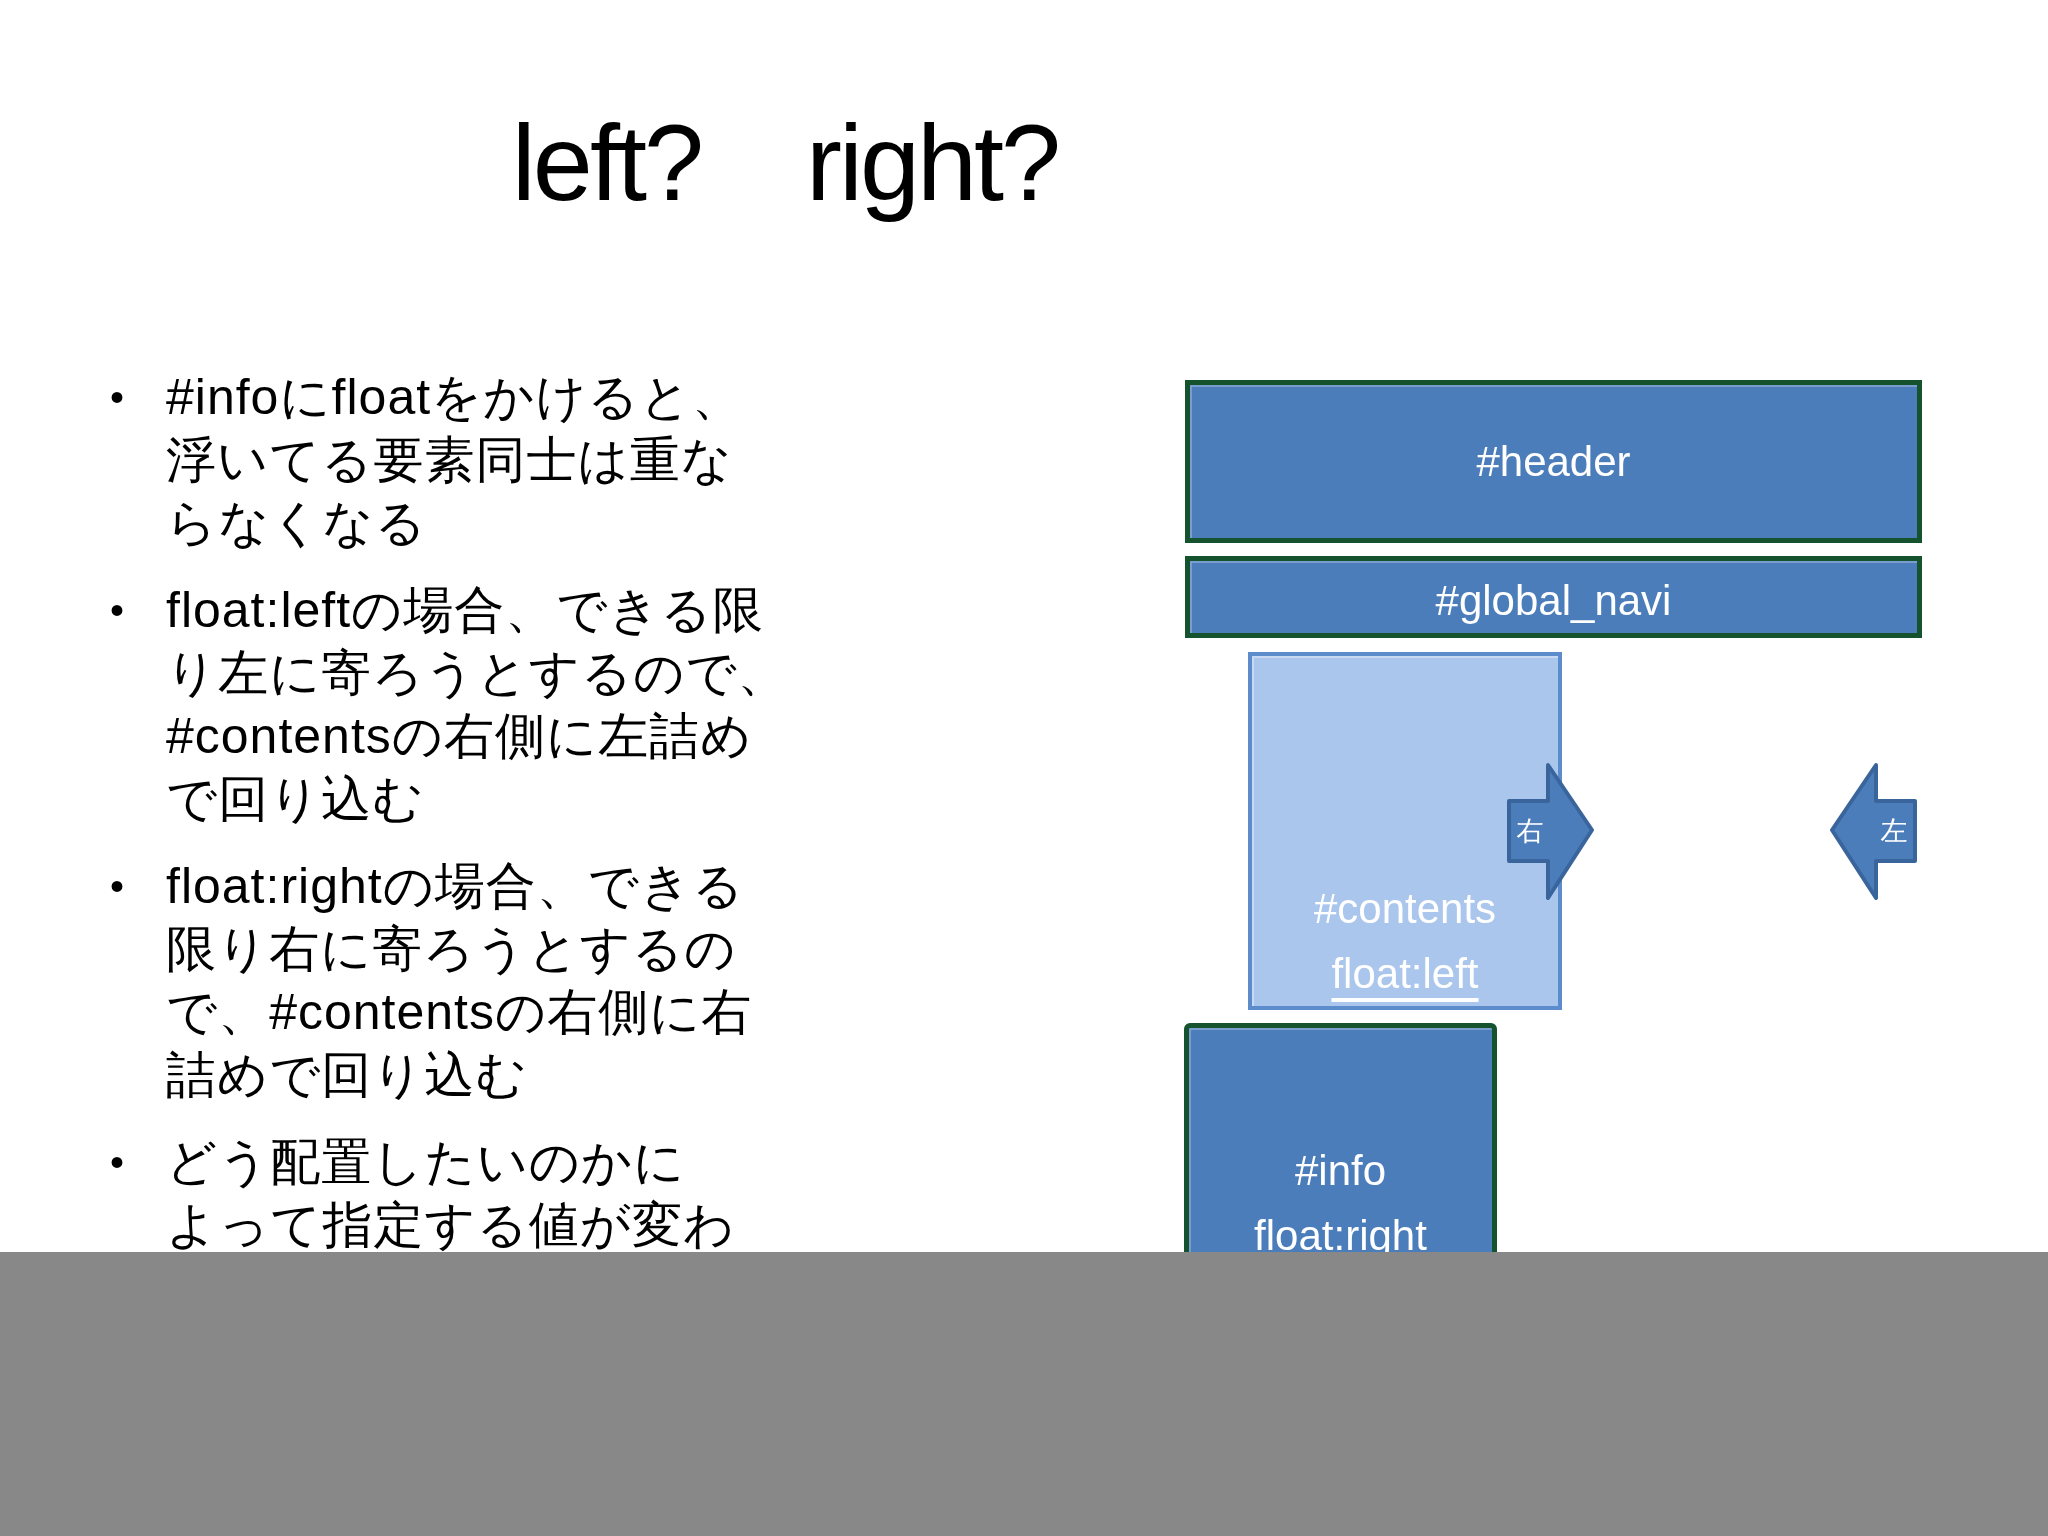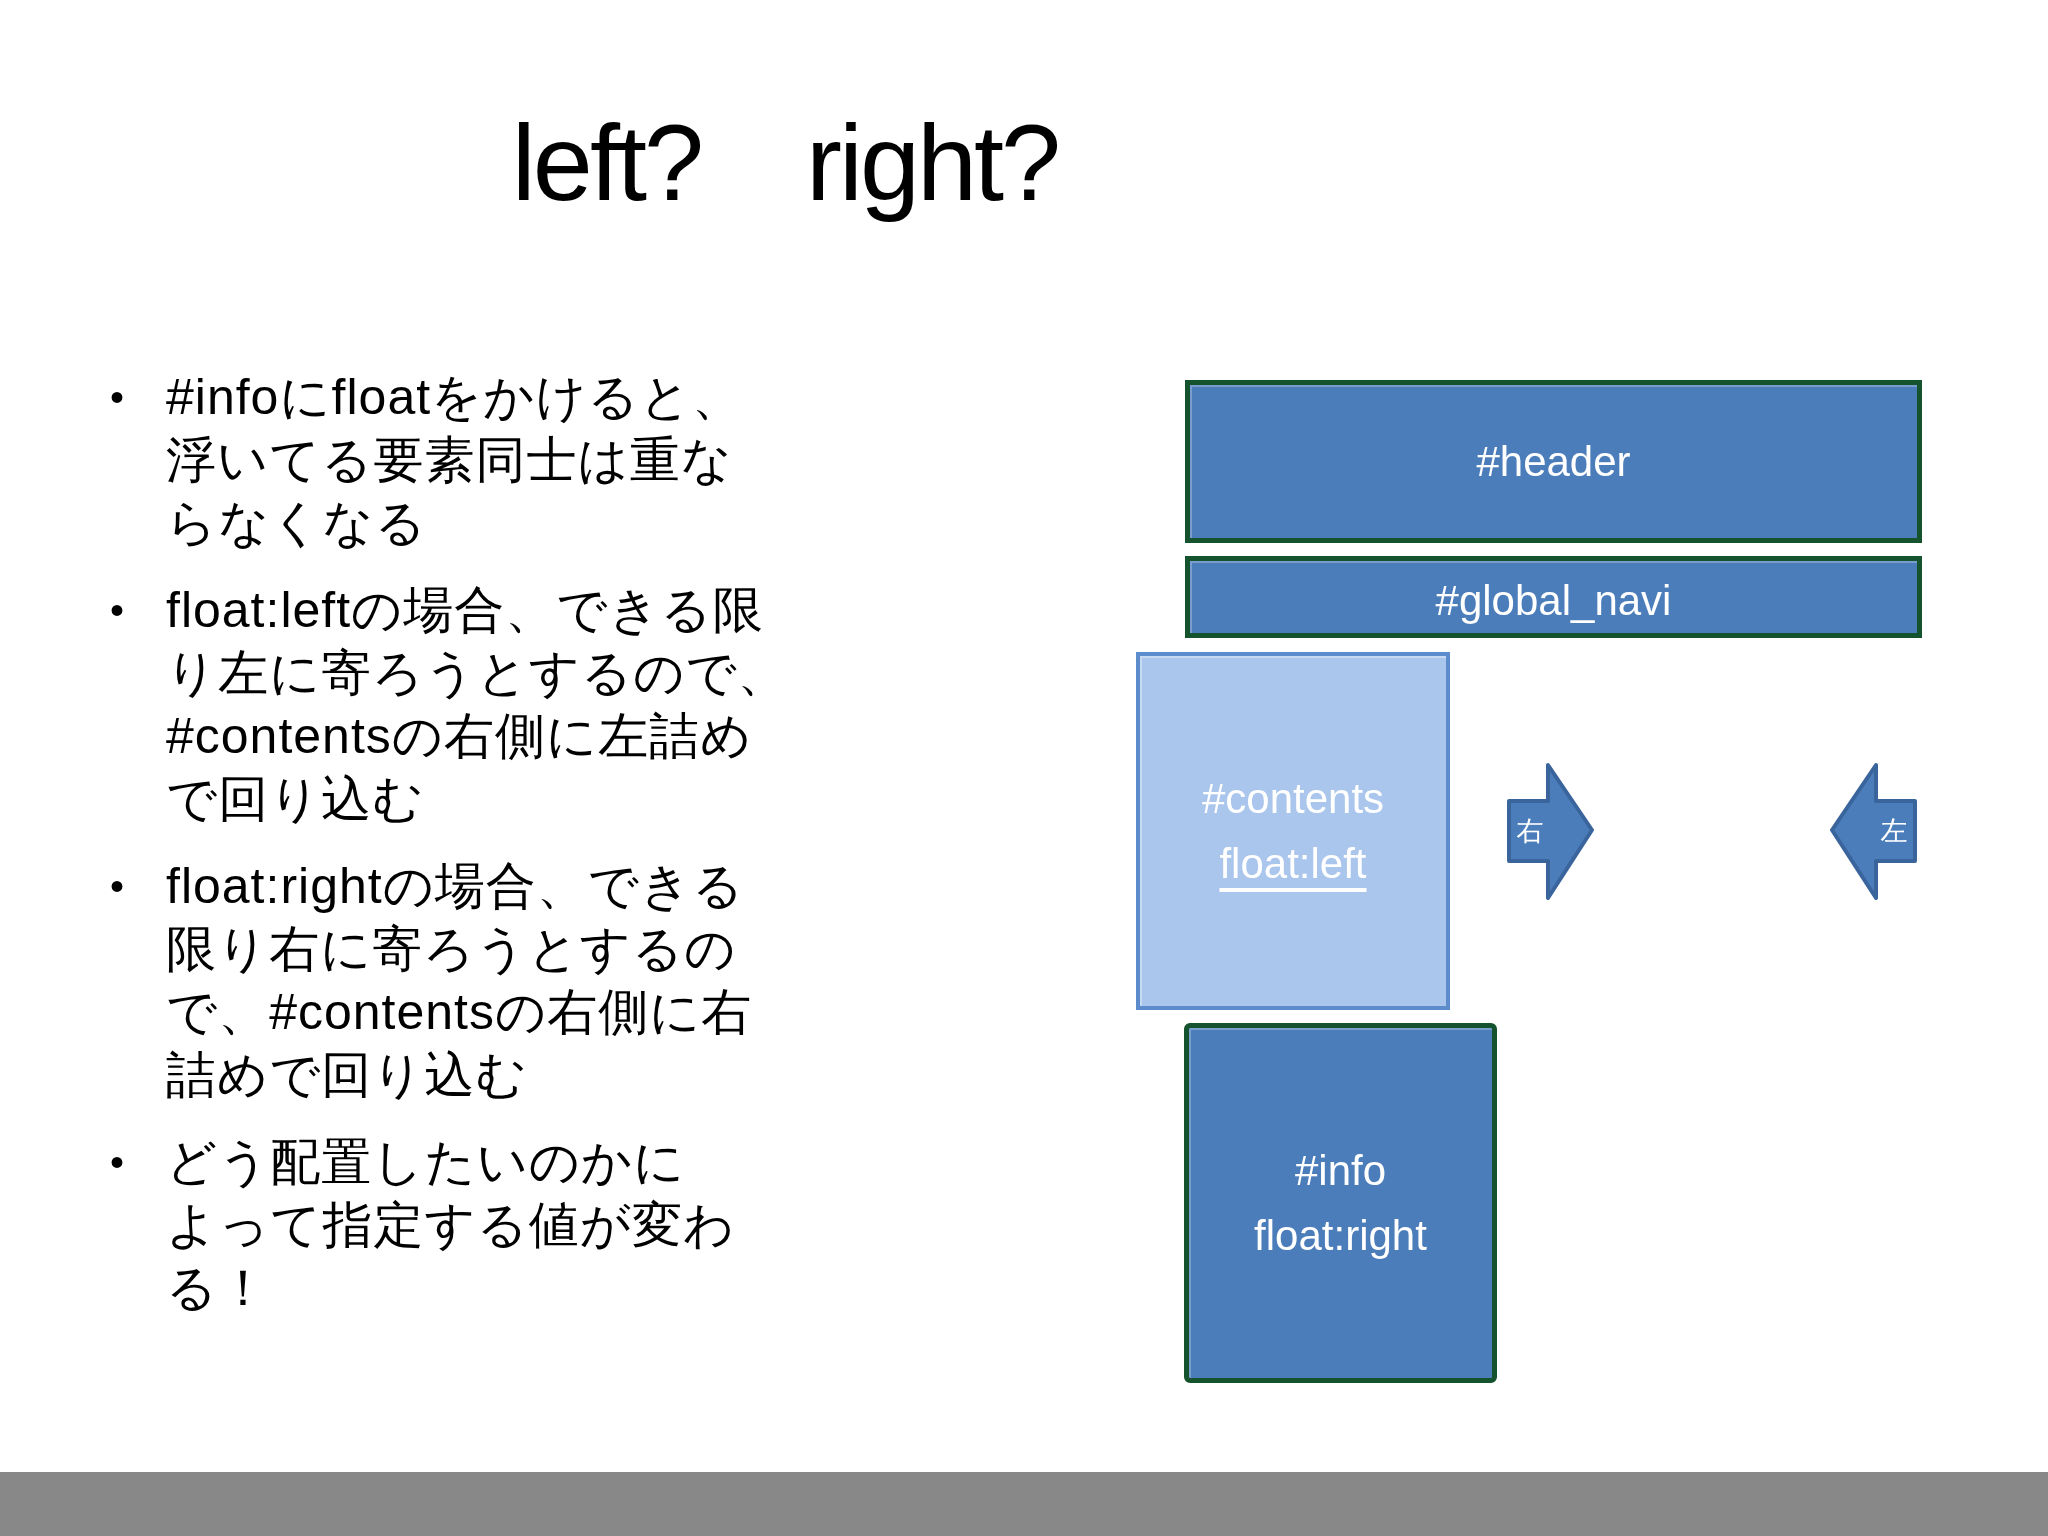--- a/index.html
+++ b/index.html
@@ -1,18 +1,18 @@
 <!DOCTYPE html>
 <html><head>
 <meta charset="utf-8">
 <style>
   html,body{margin:0;padding:0;background:#888;}
   .slide{
     position:relative;
-    width:2048px;height:1472px;
+    width:2048px;height:1252px;
     background:#ffffff;
     overflow:hidden;
     font-family:"Liberation Sans","DejaVu Serif",serif;
     color:#000;
   }
   
   .title{
     position:absolute;
     left:0;top:104px;width:1570px;
     margin:0;
@@ -68,21 +68,21 @@
     border:5px solid #14532d;
     box-shadow:inset 2px 2px 0 rgba(255,255,255,0.25);
   }
   .dbox.light{
     background:#abc6ec;
     border:4px solid #5c8ccb;
     box-shadow:inset 2px 2px 0 rgba(255,255,255,0.35);
   }
   .box-header{left:1185px;top:380px;width:737px;height:163px;}
   .box-navi{left:1185px;top:556px;width:737px;height:82px;justify-content:flex-end;}
-  .box-contents{left:1136px;top:652px;width:314px;height:358px;}
+  .box-contents{left:1248px;top:652px;width:314px;height:358px;justify-content:flex-end;}
   .box-info{left:1184px;top:1023px;width:313px;height:360px;border-radius:6px;}
   .u{
     text-decoration:underline;
     text-decoration-thickness:4px;
     text-underline-offset:10px;
   }
   .arrow{position:absolute;width:89px;height:137px;}
   .arrow-right{left:1507px;top:763px;}
   .arrow-left{left:1828px;top:763px;}
   .arrow svg{position:absolute;left:0;top:0;display:block;}

